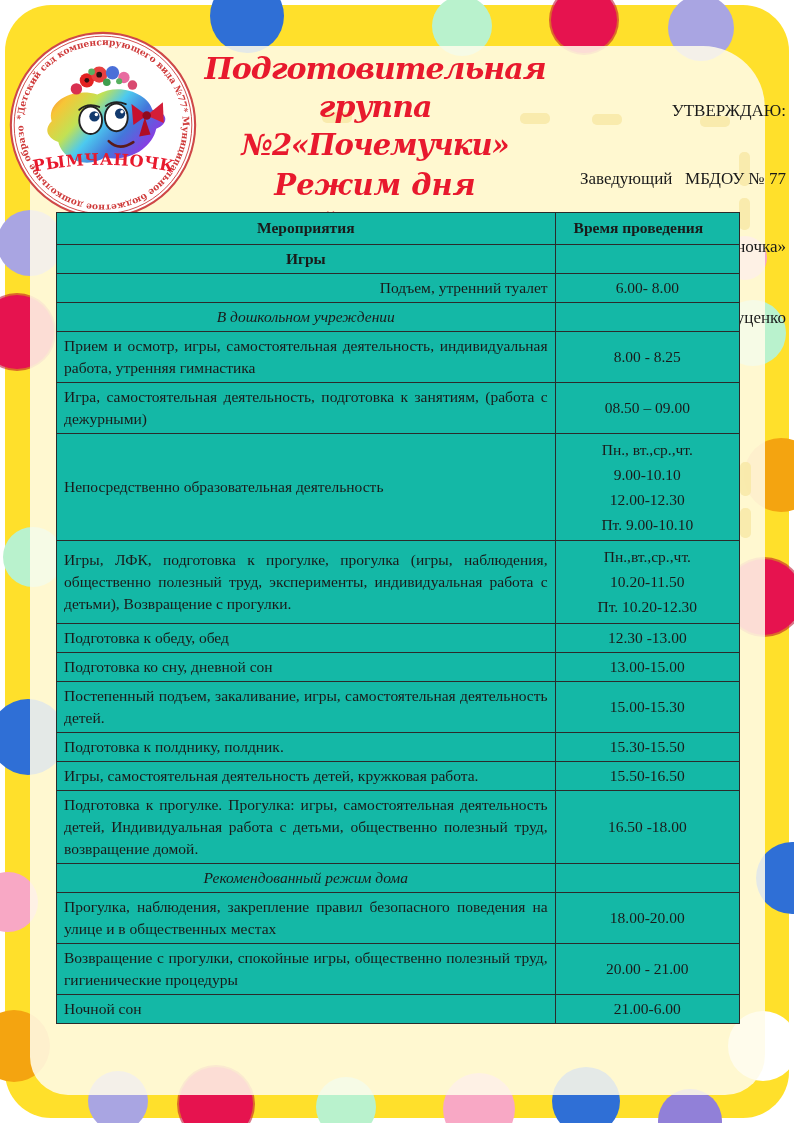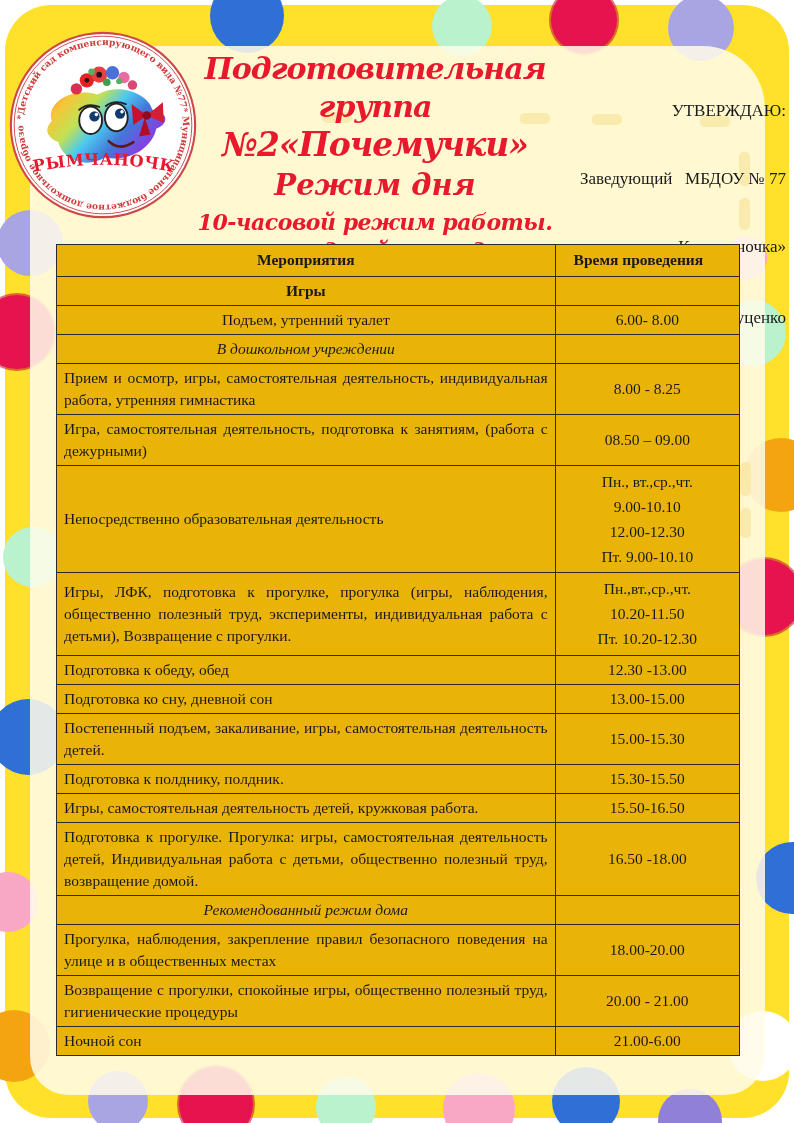--- a/index.html
+++ b/index.html
@@ -32,47 +32,46 @@
   }
   
   .logo { position:absolute; left:8px; top:30px; width:190px; height:190px; }
   
   .title-block {
     position:absolute; left:160px; top:50px; width:430px; text-align:center;
     color:var(--title-red,#e8192d);
     font-family:"DejaVu Serif", serif; font-weight:bold; font-style:italic;
   }
   .title-l1 { font-size:30px; line-height:38px; letter-spacing:-1px; }
-  .title-l2 { font-size:33px; line-height:38px; letter-spacing:-1px; }
+  .title-l2 { font-size:29px; line-height:38px; letter-spacing:-1px; }
   .title-l3 { font-size:29px; line-height:42px; }
   .title-l4 { font-size:22px; line-height:28px; letter-spacing:-0.5px; margin-top:2px; }
   
   .approval {
     position:absolute; right:8px; top:55px; width:310px; text-align:right;
     font-size:17px; line-height:1.33; color:#1a1a1a; white-space:pre-wrap;
   }
   .sig-line {
     display:inline-block; width:132px; height:1.05em; vertical-align:baseline;
     border-bottom:1.6px solid #222; margin-right:8px;
   }
   
   .schedule {
     position:absolute; left:56px; top:212px; width:684px;
-    border-collapse:collapse; table-layout:fixed; background:#eab308;
+    border-collapse:collapse; table-layout:fixed; background:#14b8a6;
     font-size:15.5px;
-    margin-top:32px;
   }
   .schedule col.c1 { width:73%; }
   .schedule col.c2 { width:27%; }
   .schedule th, .schedule td { border:1.6px solid #2b2b2b; padding:3px 7px; }
   .schedule th { font-weight:bold; line-height:1.6; }
   .schedule th.h1 { text-align:center; }
   .schedule th.h2 { text-align:left; padding-left:18px; }
   td.activity { text-align:justify; line-height:1.42; }
-  td.activity.indent { text-align:center; }
+  td.activity.indent { text-align:right; }
   td.activity.section-bold { text-align:center; font-weight:bold; }
   td.activity.section-italic { text-align:center; font-weight:normal; font-style:italic; }
   td.time { text-align:center; vertical-align:middle; line-height:1.42; }
   td.time div { line-height:1.62; }
 </style>
 </head>
 <body>
 
 <div class="page">
 

